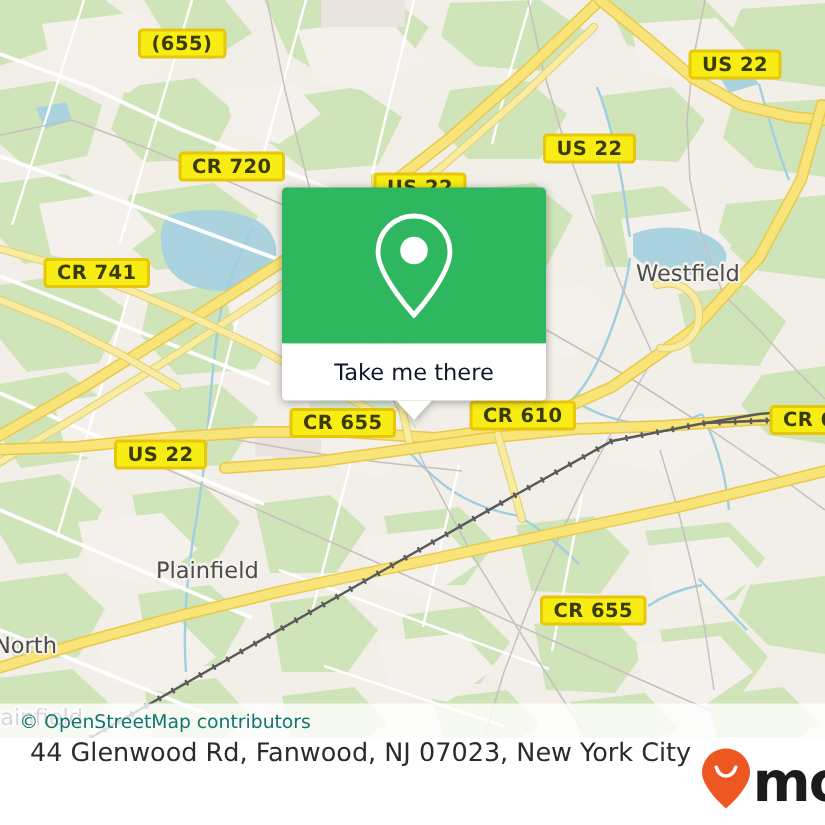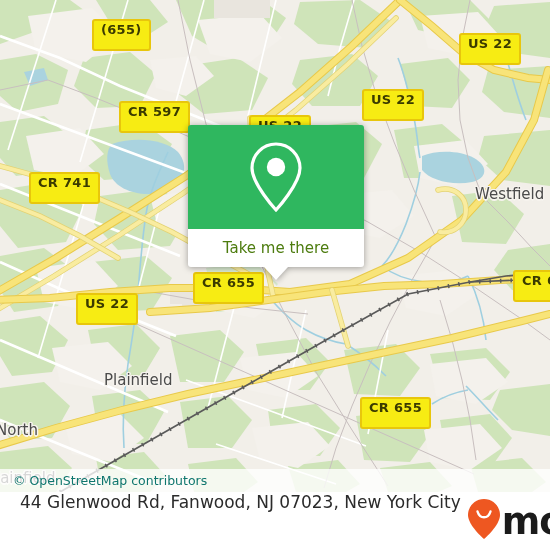--- a/index.html
+++ b/index.html
@@ -44,21 +44,21 @@
   
   .shield {
     position: absolute;
     background: #f7ec13;
     border: 2px solid #e8c60c;
     border-radius: 3px;
     color: #3b3b00;
     font-size: 13px;
     font-weight: bold;
     font-family: "DejaVu Sans", sans-serif;
-    padding: 1px 7px 12px 7px;
+    padding: 1px 7px 0 7px;
     letter-spacing: 0.3px;
     white-space: nowrap;
     line-height: 15px;
   }
 
   
   #attribution {
     position: absolute;
     left: 0;
     bottom: 0;
@@ -91,21 +91,21 @@
   #popup-body {
     background: #ffffff;
     border-radius: 0 0 3px 3px;
     height: 38px;
     display: flex;
     align-items: center;
     justify-content: center;
     position: relative;
   }
   #popup-cta {
-    color: #4d7c0f;
+    color: #0f172a;
     font-size: 15px;
     font-family: "DejaVu Sans", sans-serif;
   }
   #popup-tail {
     position: absolute;
     left: 50%;
     top: 100%;
     margin-left: -12px;
     width: 0; height: 0;
     border-left: 12px solid transparent;
@@ -342,37 +342,38 @@
         <path class="sechwy" d="M332,290 L340,318 L348,346"></path>
       </g>
 
       <g>
         <path class="rail" d="M60,492 L130,452 L200,412 L270,372 L340,332 L408,294 L470,282 L520,280 L550,280"></path>
         <path class="railtick" d="M60,492 L130,452 L200,412 L270,372 L340,332 L408,294 L470,282 L520,280 L550,280"></path>
         <path class="rail" d="M470,282 L506,276 L550,272"></path>
       </g>
     </svg>
 
-    <div class="place-label" style="left:475px; top:173px;margin-top:12px;">Westfield</div>
+    <div class="place-label" style="left:424px; top:173px;">Westfield</div>
 
     <div class="place-label" style="left:104px; top:371px;">Plainfield</div>
 
     <div class="place-label two-line" style="left:-4px; top:390px;">
       <div>North</div>
       <div>lainfield</div>
     </div>
 
     <div class="shield" style="left:92px;  top:19px;">(655)</div>
     <div class="shield" style="left:459px; top:33px;">US 22</div>
-    <div class="shield" style="left:119px; top:101px;">CR 597</div>
+    <div class="shield" style="left:119px; top:101px;">CR 720</div>
     <div class="shield" style="left:362px; top:89px;">US 22</div>
     <div class="shield" style="left:249px; top:115px; z-index:5;">US 22</div>
     <div class="shield" style="left:29px;  top:172px;">CR 741</div>
     <div class="shield" style="left:513px; top:270px;">CR 613</div>
     <div class="shield" style="left:193px; top:272px;">CR 655</div>
+    <div class="shield" style="left:313px; top:267px;">CR 610</div>
     <div class="shield" style="left:76px;  top:293px;">US 22</div>
     <div class="shield" style="left:360px; top:397px;">CR 655</div>
 
     <div id="popup">
       <div id="popup-head">
         <span>
           <svg width="58" height="74" viewBox="0 0 58 74" aria-hidden="true">
             <path d="M29 4 C15.7 4 5 14.7 5 28 C5 44 29 70 29 70 C29 70 53 44 53 28 C53 14.7 42.3 4 29 4 Z" fill="none" stroke="#ffffff" stroke-width="3.2"></path>
             <circle cx="29" cy="27" r="9.2" fill="#ffffff"></circle>
           </svg>

